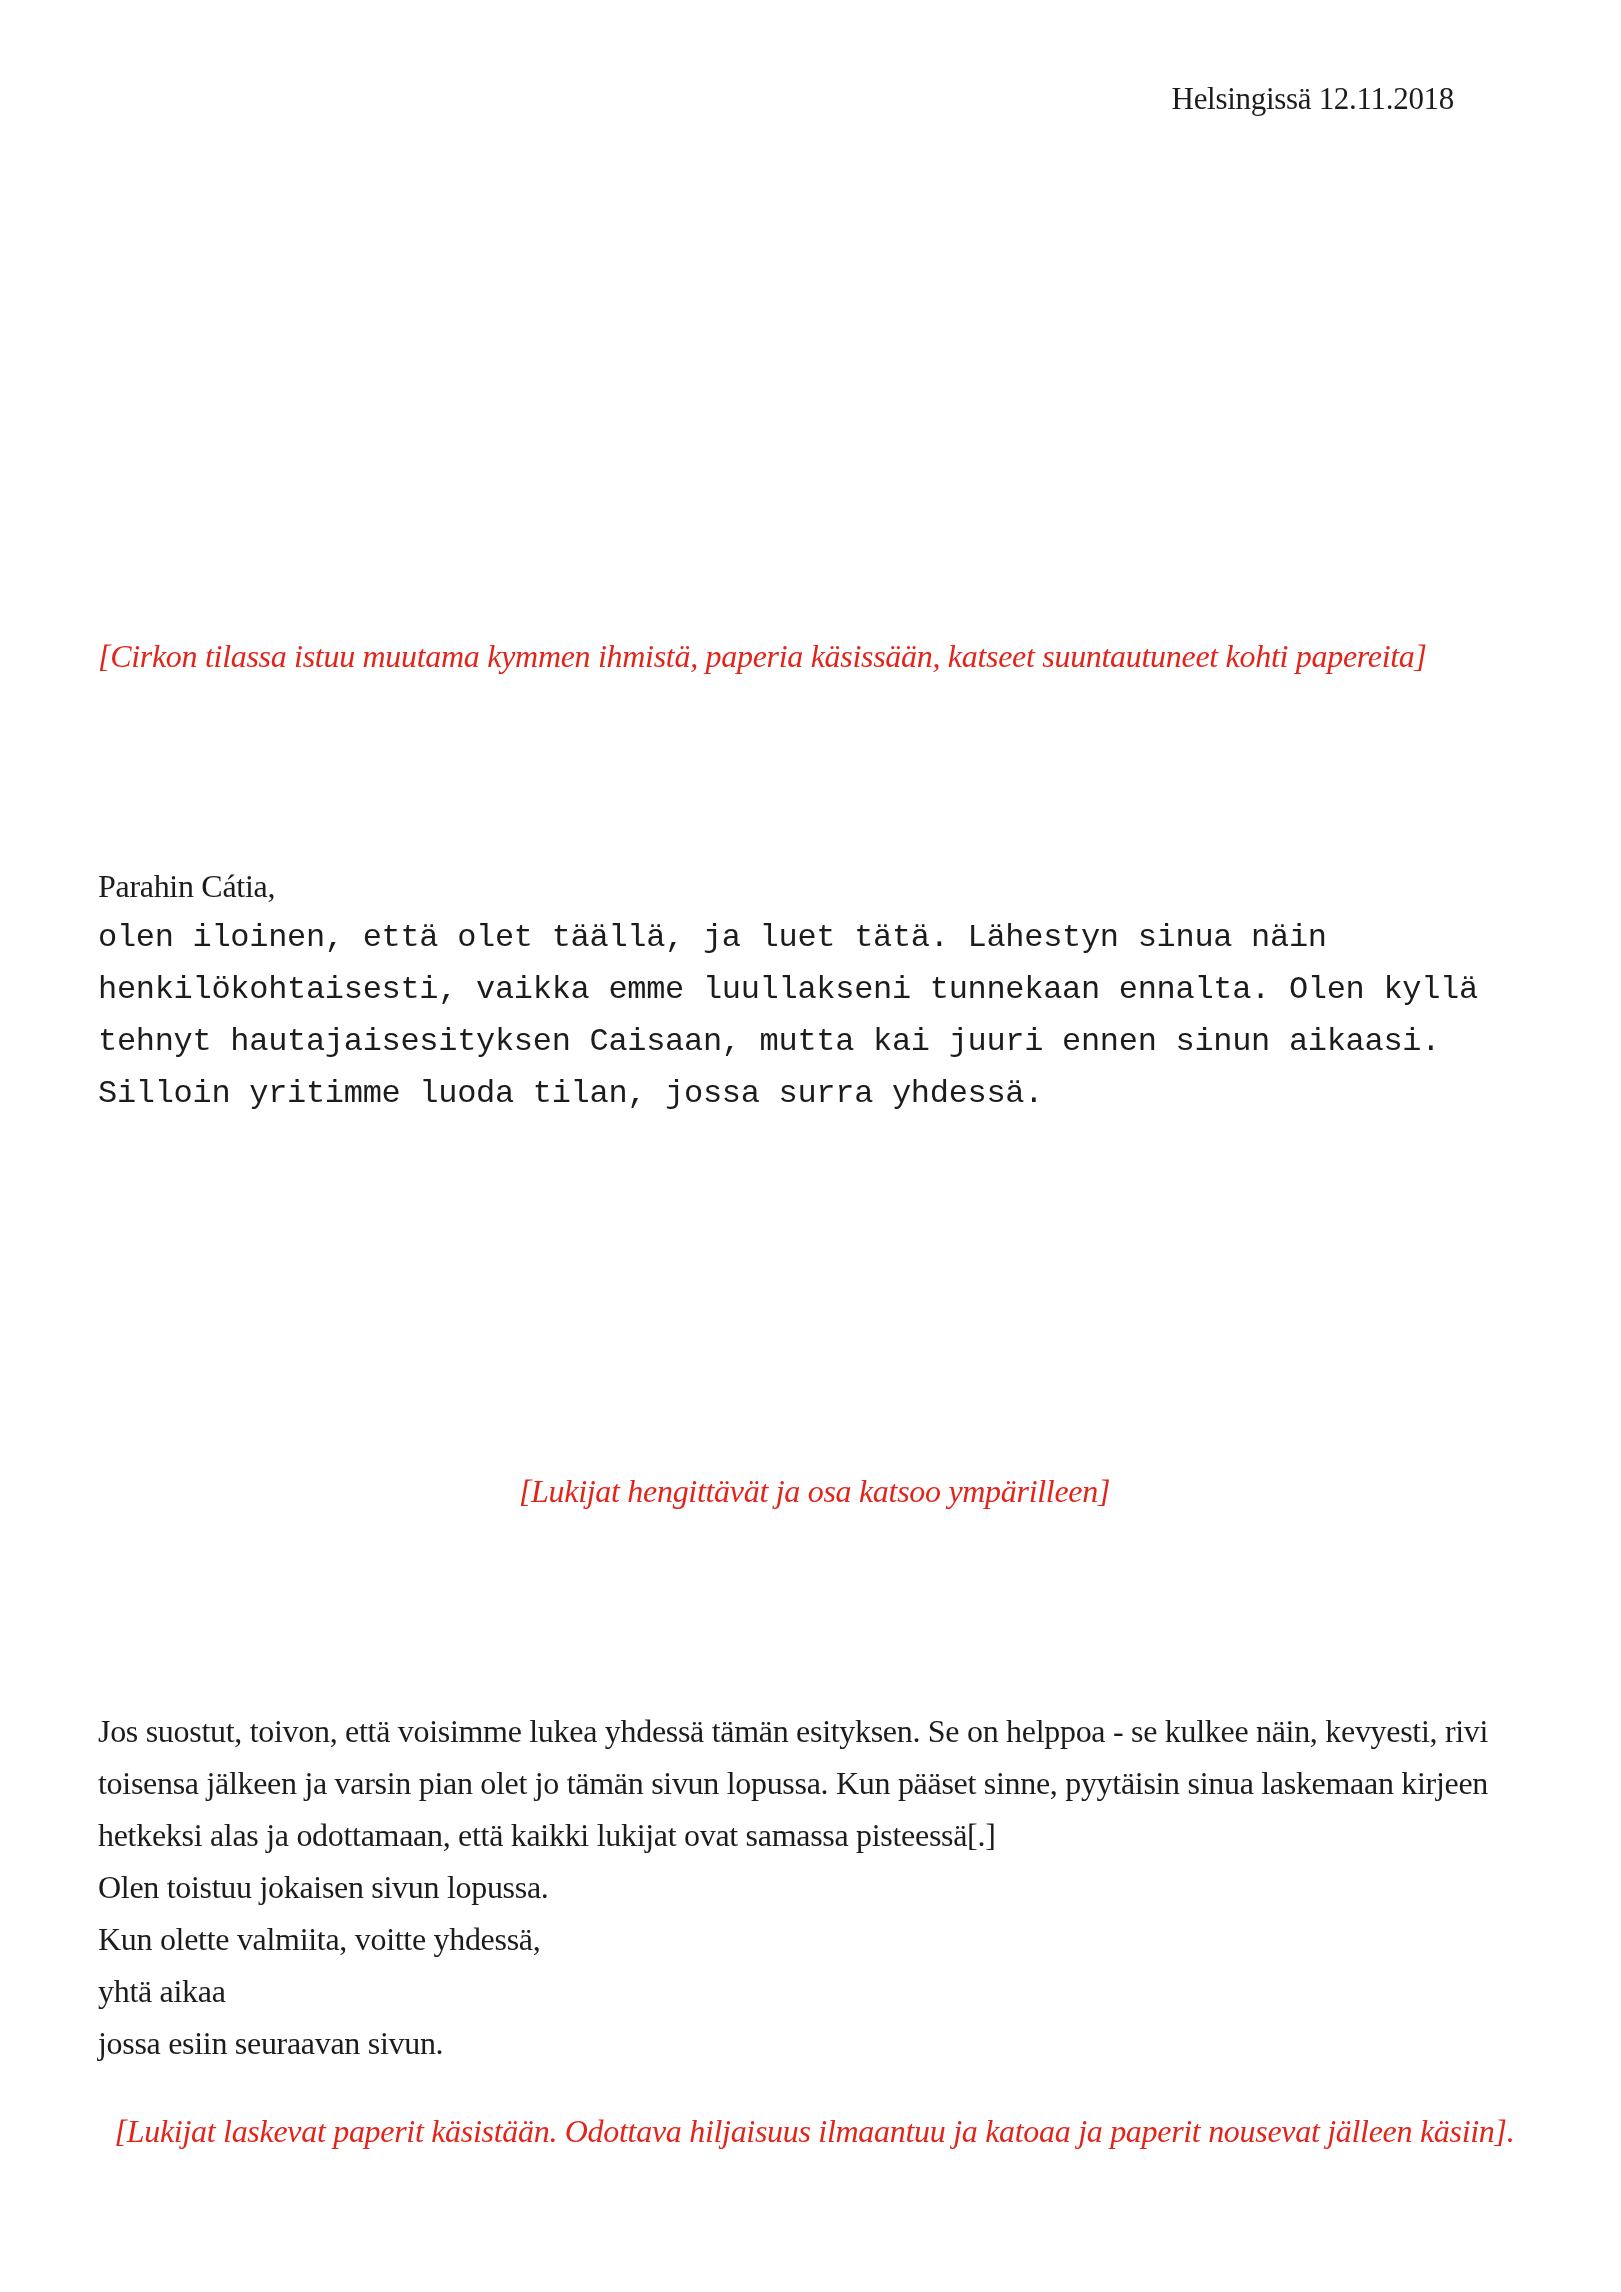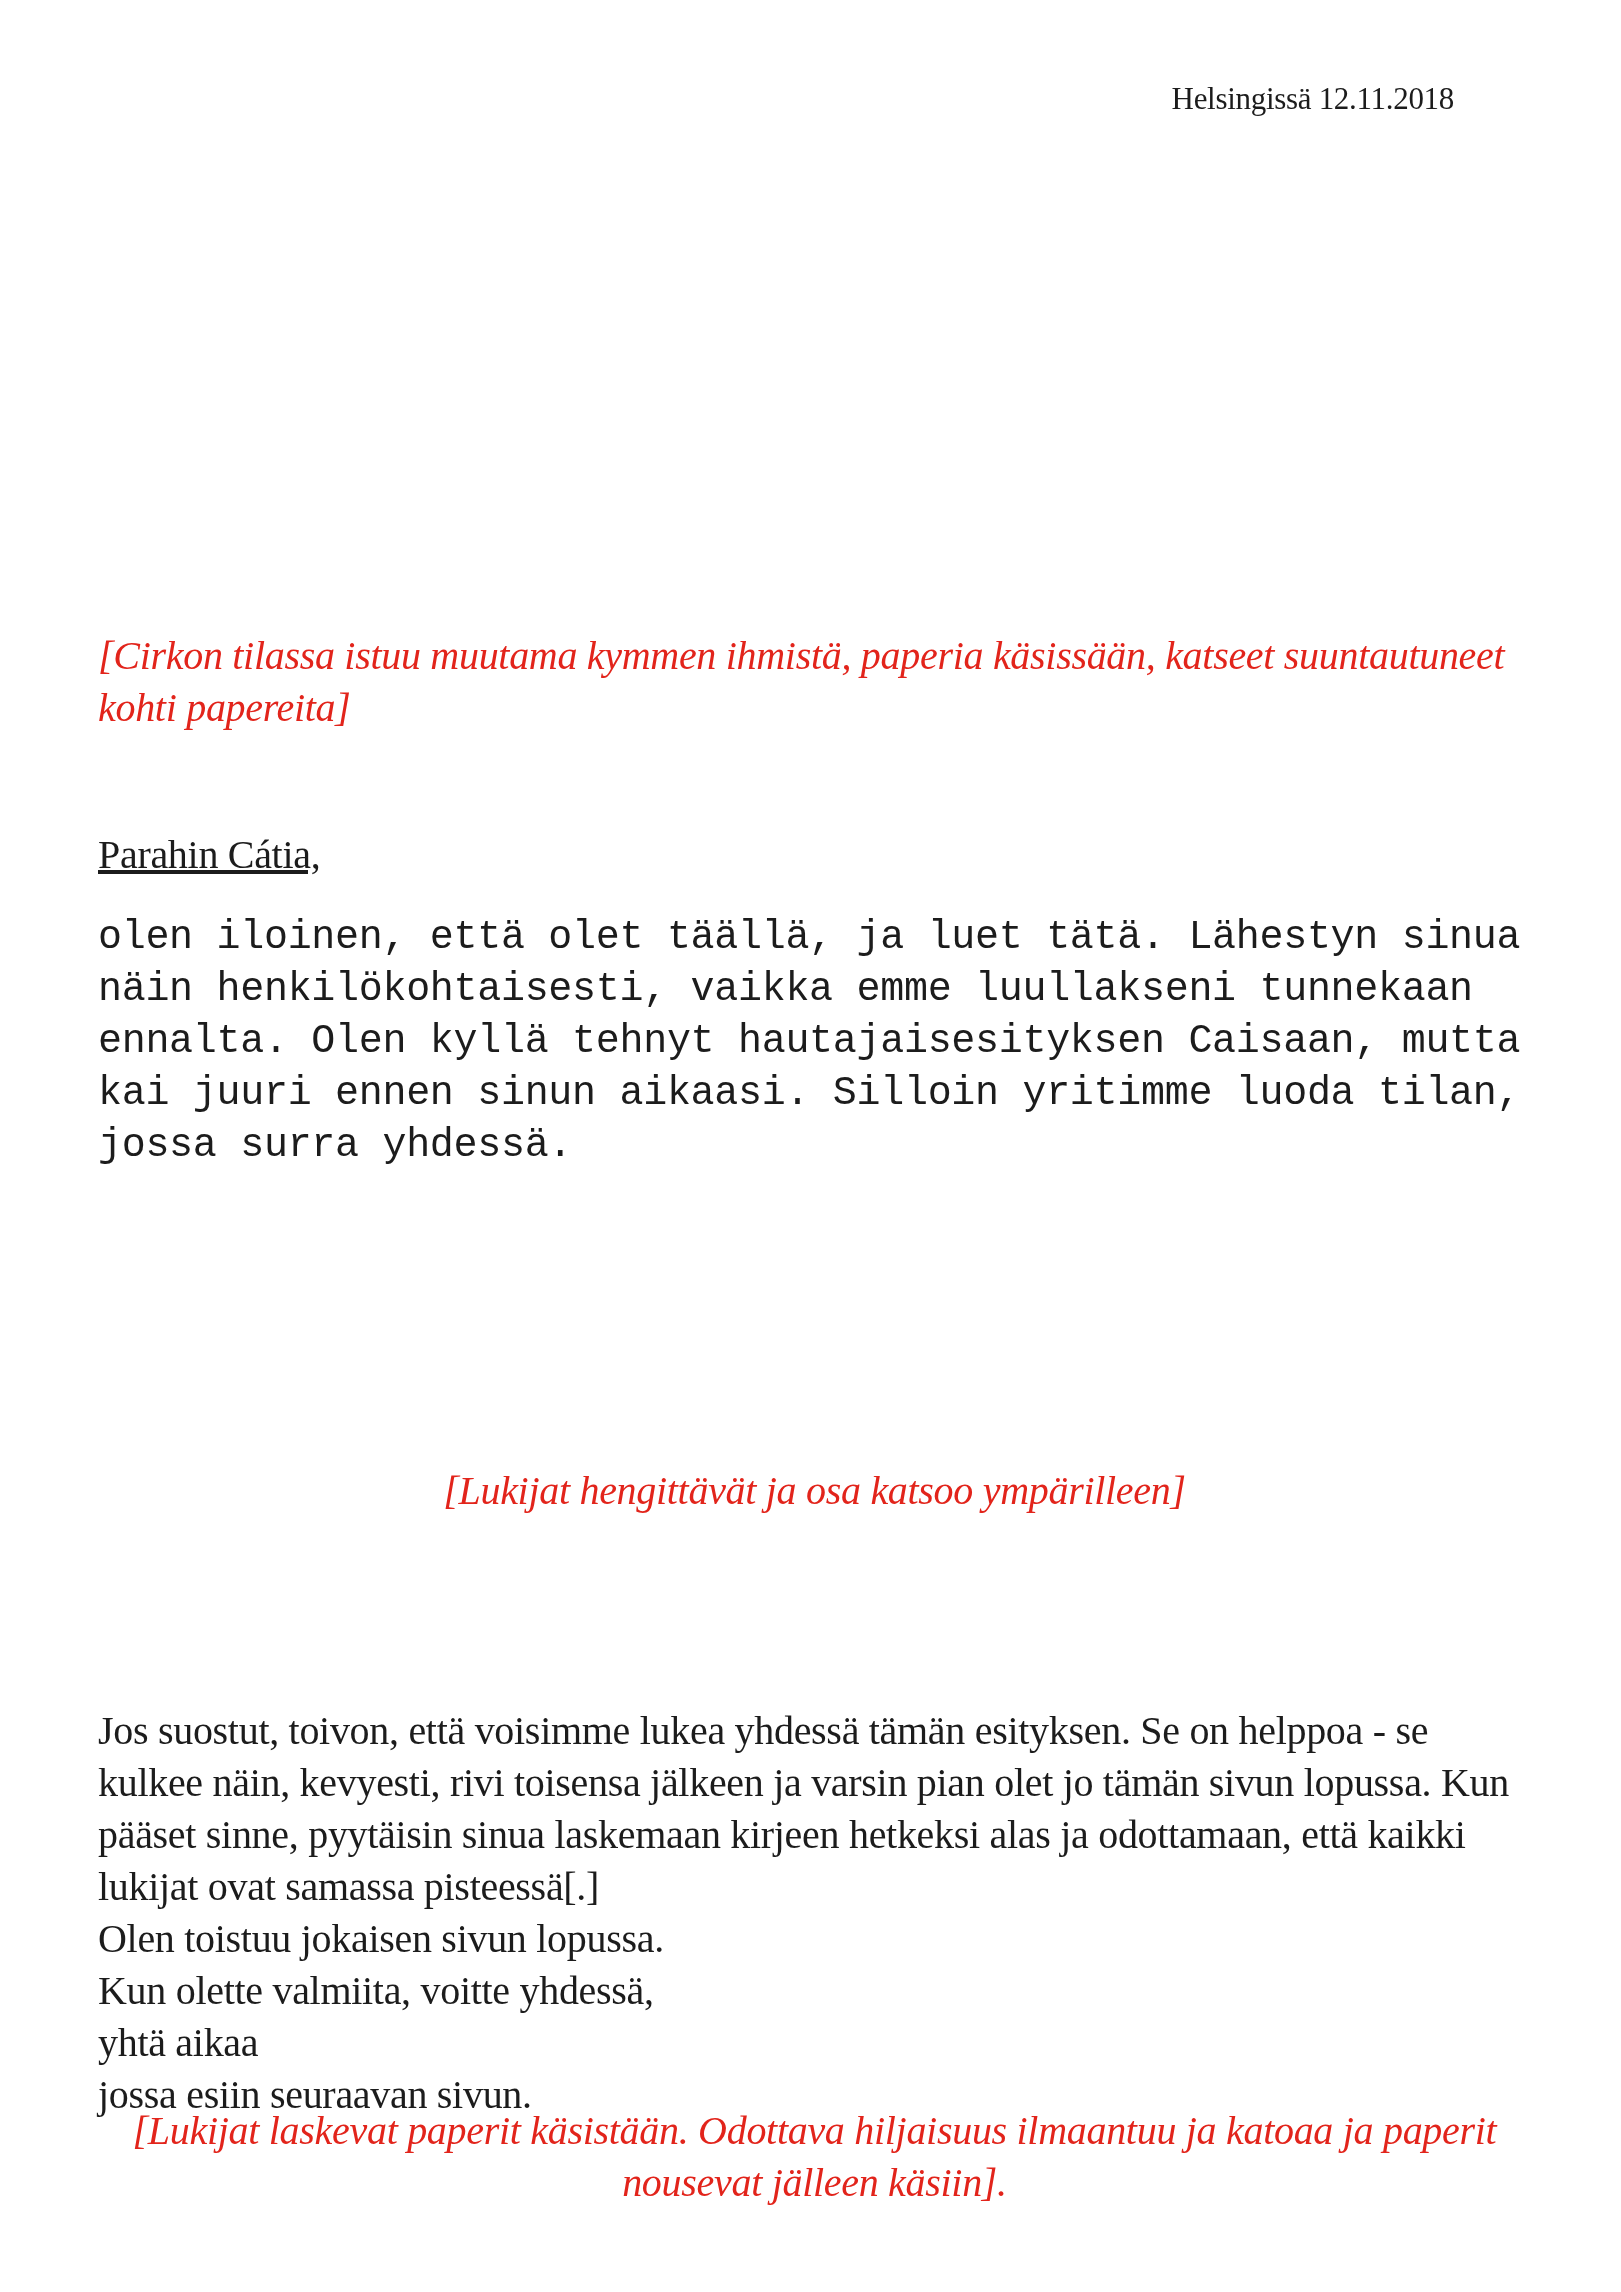--- a/index.html
+++ b/index.html
@@ -12,21 +12,21 @@
     position: relative;
     width: 1579px;
     height: 2293px;
     background: #ffffff;
     overflow: hidden;
   }
   .block {
     position: absolute;
     left: 98px;
     width: 1433px;
-    font-size: 40px;
+    font-size: 32px;
     line-height: 52px;
     letter-spacing: -0.3px;
     color: #1c1c1c;
   }
   .date-line {
     position: absolute;
     top: 80px;
     right: 125px;
     left: auto;
     width: auto;
@@ -42,21 +42,21 @@
 </style>
 </head>
 <body>
 
 <div class="page">
 
   <div class="block date-line">Helsingissä 12.11.2018</div>
 
   <div class="block direction" style="top: 630px;">[Cirkon tilassa istuu muutama kymmen ihmistä, paperia käsissään, katseet suuntautuneet kohti papereita]</div>
 
-  <div class="block" style="top: 829px; text-decoration: underline;">Parahin Cátia,</div>
+  <div class="block" style="top: 860px;">Parahin Cátia,</div>
 
   <div class="block" style="top: 912px; font-family: Liberation Mono, monospace;">olen iloinen, että olet täällä, ja luet tätä. Lähestyn sinua näin henkilökohtaisesti, vaikka emme luullakseni tunnekaan ennalta. Olen kyllä tehnyt hautajaisesityksen Caisaan, mutta kai juuri ennen sinun aikaasi. Silloin yritimme luoda tilan, jossa surra yhdessä.</div>
 
 
 
   <div class="block direction" style="top: 1465px; text-align: center;">[Lukijat hengittävät ja osa katsoo ympärilleen]</div>
 
   <div class="block" style="top: 1705px;">
     <span class="poem-line">Jos suostut, toivon, että voisimme lukea yhdessä tämän esityksen. Se on helppoa - se kulkee näin, kevyesti, rivi toisensa jälkeen ja varsin pian olet jo tämän sivun lopussa. Kun pääset sinne, pyytäisin sinua laskemaan kirjeen hetkeksi alas ja odottamaan, että kaikki lukijat ovat samassa pisteessä[.]</span>
     <span class="poem-line">Olen toistuu jokaisen sivun lopussa.</span>

